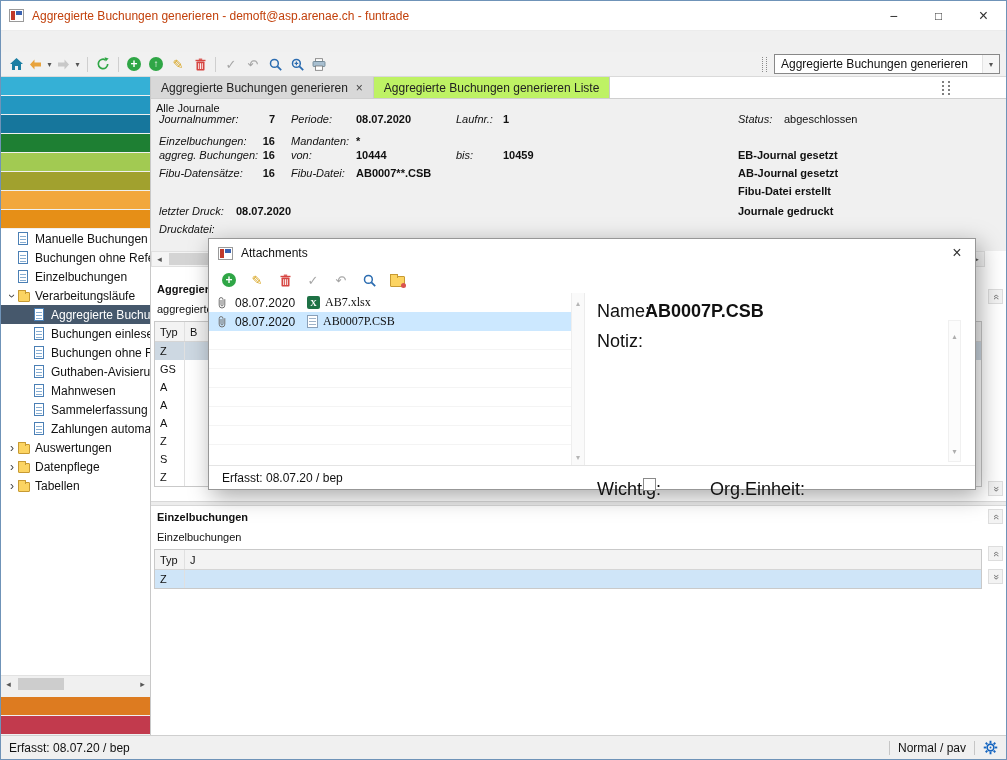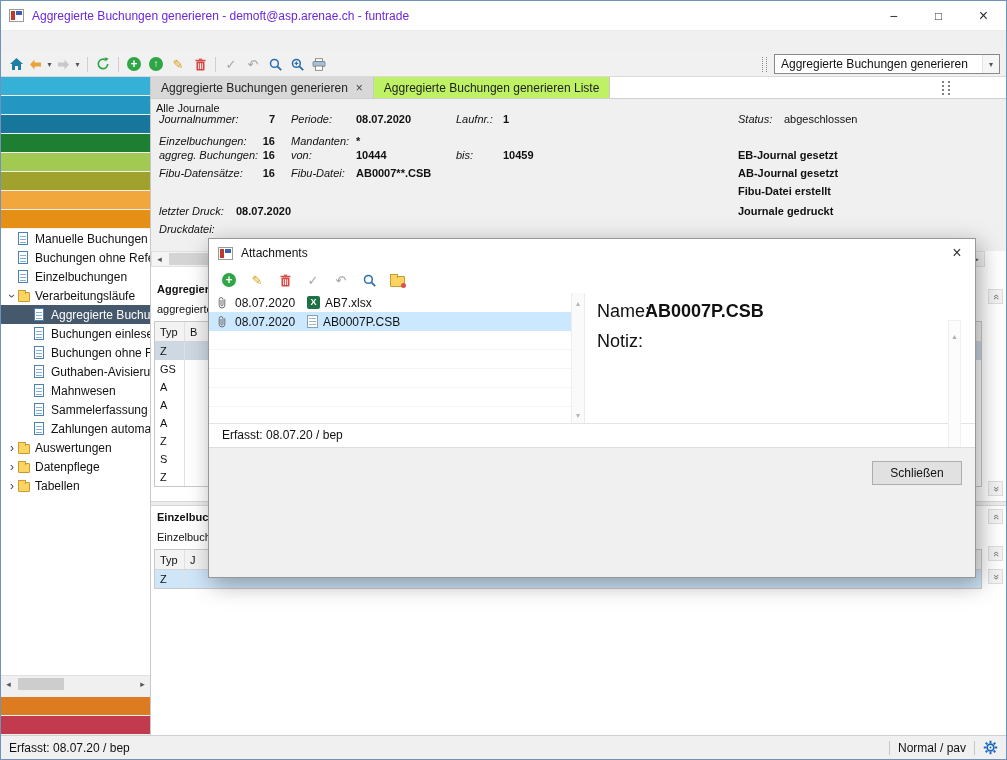--- a/index.html
+++ b/index.html
@@ -6,21 +6,21 @@
 html,body{width:1007px;height:760px;overflow:hidden;}
 body{font-family:"Liberation Sans",sans-serif;font-size:12px;color:#111;background:#e8e8e8;}
 svg{display:block;}
 .window{position:relative;width:1007px;height:760px;background:#f0f0f0;border:1px solid #6f93b8;display:flex;flex-direction:column;}
 
 
 .titlebar{height:30px;flex:0 0 30px;background:#fff;display:flex;align-items:center;padding-left:8px;border-bottom:1px solid #ececec;}
 .app-icon{width:15px;height:13px;border:1px solid #9a9a9a;background:#fff;position:relative;flex:0 0 15px;}
 .app-icon::before{content:"";position:absolute;left:1px;top:1px;width:4px;height:9px;background:#c0392b;}
 .app-icon::after{content:"";position:absolute;right:1px;top:1px;width:6px;height:4px;background:#3a62b0;}
-.title-text{margin-left:8px;font-size:12px;color:#6d28d9;white-space:nowrap;}
+.title-text{margin-left:8px;font-size:12px;color:#c2410c;white-space:nowrap;}
 .win-controls{margin-left:auto;display:flex;height:30px;}
 .win-btn{width:45px;display:flex;align-items:center;justify-content:center;font-size:14px;color:#333;}
 .g-min::before{content:"\2212";}
 .g-max::before{content:"\25A1";font-size:12px;}
 .g-close::before{content:"\00D7";font-size:16px;}
 
 
 .menubar{height:21px;flex:0 0 21px;display:flex;align-items:center;background:#f0f0f0;padding-left:2px;}
 .menu-item{padding:3px 8px;color:#1f1f1f;}
 
@@ -124,35 +124,35 @@
 .chev-up span::before{content:"\00AB";}
 .chev-down span::before{content:"\00BB";}
 .cv1{top:22px}.cv2{top:214px}.cv3{top:242px}.cv4{top:279px}.cv5{top:302px}
 
 
 .statusbar{height:24px;flex:0 0 24px;background:#f0f0f0;border-top:1px solid #cfcfcf;display:flex;align-items:center;padding:0 8px;}
 .sb-right{margin-left:auto;display:flex;align-items:center;gap:8px;padding-left:16px;}
 .vsep{width:1px;height:14px;background:#c6c6c6;}
 
 
-.dialog{position:absolute;left:207px;top:237px;width:768px;height:340px;background:#fff;border:1px solid #979797;box-shadow:4px 6px 22px rgba(0,0,0,0.35);display:flex;flex-direction:column;z-index:10;}
+.dialog{position:absolute;left:207px;top:237px;width:768px;height:252px;background:#fff;border:1px solid #979797;box-shadow:4px 6px 22px rgba(0,0,0,0.35);display:flex;flex-direction:column;z-index:10;}
 .dlg-titlebar{height:28px;flex:0 0 28px;display:flex;align-items:center;padding-left:9px;}
 .dlg-title{margin-left:8px;}
 .dlg-close{margin-left:auto;width:36px;height:28px;display:flex;align-items:center;justify-content:center;color:#333;}
 .dlg-toolbar{height:26px;flex:0 0 26px;display:flex;align-items:center;padding-left:9px;gap:6px;}
 .folder-glyph{width:15px;height:11px;background:#fcd462;border:1px solid #c79a33;border-radius:1px;position:relative;margin-top:2px;}
 .folder-glyph::before{content:"";position:absolute;top:-3px;left:-1px;width:6px;height:3px;background:#fcd462;border:1px solid #c79a33;border-bottom:none;}
 .folder-glyph::after{content:"";position:absolute;right:-2px;bottom:-2px;width:5px;height:5px;background:#d9534f;border-radius:50%;}
 .dlg-main{flex:1;display:flex;min-height:0;}
 .dlg-list{width:376px;flex:0 0 376px;position:relative;background:#fff;border-right:1px solid #ececec;}
 .att-row{height:19px;display:flex;align-items:center;font-size:12px;position:relative;z-index:2;}
 .att-row.selected{background:#cce8ff;}
 .att-clip{width:26px;flex:0 0 26px;display:flex;justify-content:center;}
 .att-date{width:72px;flex:0 0 72px;}
-.att-file{flex:1;display:flex;align-items:flex-start;overflow:hidden;}
+.att-file{flex:1;display:flex;align-items:center;overflow:hidden;font-family:Liberation Serif, serif;}
 .file-badge{width:13px;height:13px;margin-right:5px;position:relative;flex:0 0 13px;}
 .t-xlsx .file-badge{background:#1e7145;border-radius:2px;display:flex;align-items:center;justify-content:center;color:#fff;}
 .t-xlsx .file-badge::before{content:"X";font-size:9px;font-weight:bold;}
 .t-csb .file-badge{width:11px;flex:0 0 11px;border:1px solid #8aa0b8;background:#fff;}
 .t-csb .file-badge::before{content:"";position:absolute;left:1px;right:1px;top:2px;height:8px;background:repeating-linear-gradient(to bottom,#9fb3c8 0 1px,transparent 1px 3px);}
 .att-filler{position:absolute;left:0;right:13px;top:38px;bottom:2px;background:repeating-linear-gradient(to bottom,transparent 0 18px,#f4f4f4 18px 19px);z-index:1;}
 .dlg-list-scroll{position:absolute;right:0;top:0;bottom:0;width:13px;background:#fafafa;border-left:1px solid #eee;display:flex;flex-direction:column;justify-content:space-between;align-items:center;padding:2px 0;z-index:3;color:#b5b5b5;}
 .g-upTri::before{content:"\25B4";font-size:8px;}
 .g-downTri::before{content:"\25BE";font-size:8px;}
 .dlg-detail{flex:1;position:relative;font-size:18px;}
@@ -615,18 +615,15 @@
         <div class="notiz-scroll">
           <span class="g-upTri"></span>
           <span class="g-downTri"></span>
         </div>
         <span class="d-wichtig-lbl">Wichtig:</span>
         <span class="d-checkbox"></span>
         <span class="d-org-lbl">Org.Einheit:</span>
       </div>
     </div>
     <div class="dlg-erfasst">Erfasst: 08.07.20 / bep</div>
-    <div class="dlg-footer">
-      <div class="dlg-btn">Schließen</div>
-    </div>
   </div>
 
 </div>
 
 </body></html>

